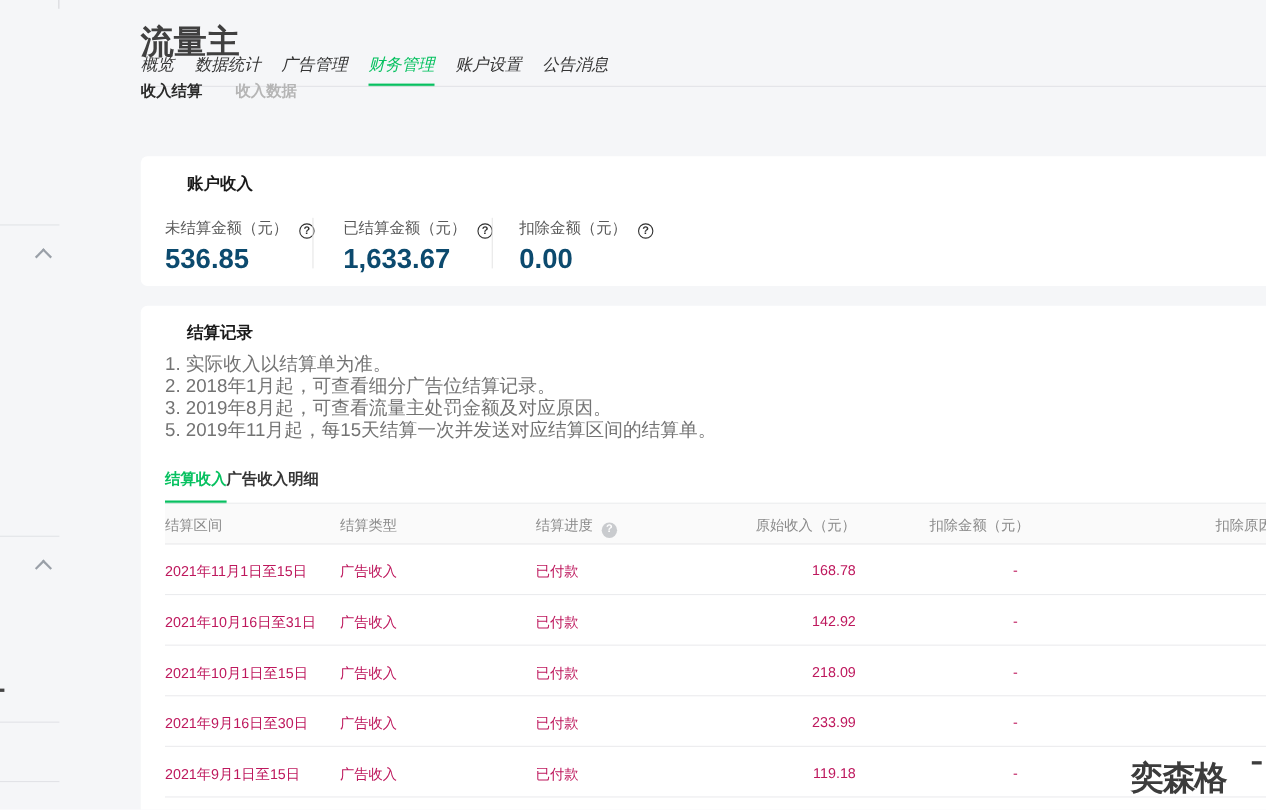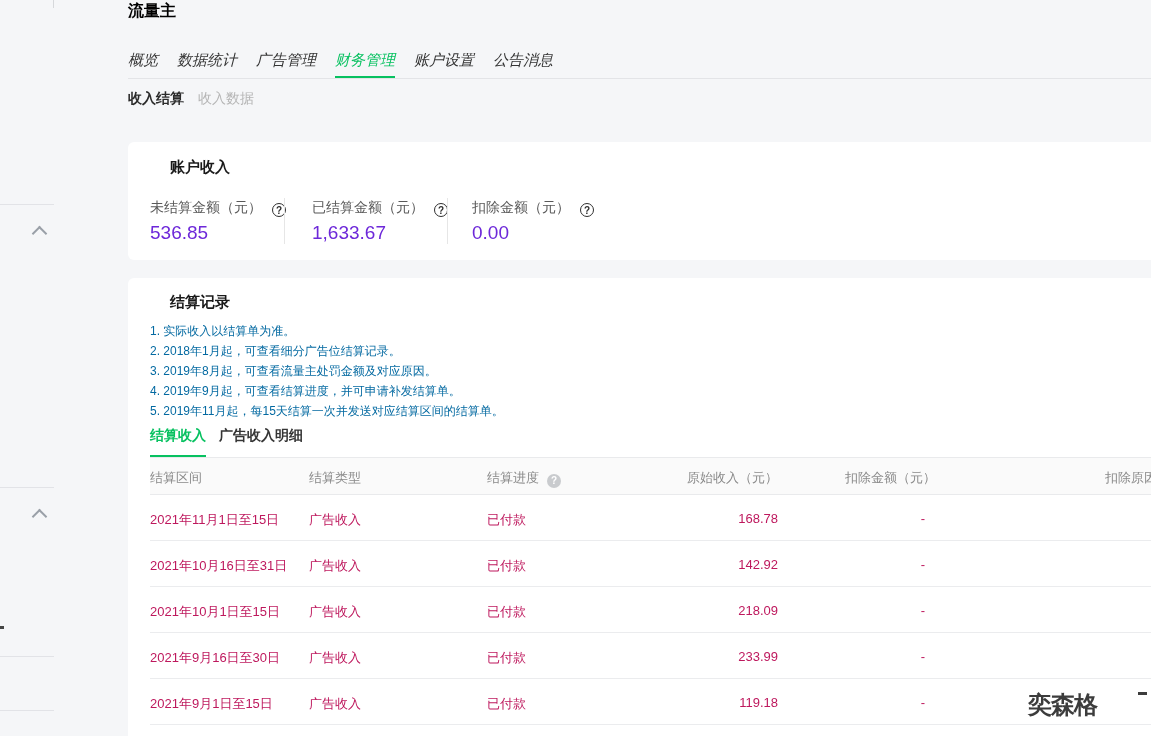--- a/index.html
+++ b/index.html
@@ -8,51 +8,51 @@
   .screen { position:relative; width:1151px; height:736px; background:#f5f6f8; overflow:hidden; }
 
   
   .sidebar { position:absolute; left:0; top:0; width:54px; height:736px; }
   .sb-line { position:absolute; left:0; width:54px; height:1px; background:#e2e3e7; }
   .sb-vline { position:absolute; left:53px; top:0; width:1px; height:8px; background:#d6d8db; }
   .chevron-up { position:absolute; width:11px; height:11px; border-left:2px solid #9aa0a8; border-top:2px solid #9aa0a8; transform:rotate(45deg); cursor:pointer; }
   .sb-dash { position:absolute; left:0; top:626px; width:4px; height:3px; background:#454545; }
 
   
-  .page-title { position:absolute; left:128px; top:1px; font-size:16px; font-weight:700; color:#000000; }
+  .page-title { position:absolute; left:128px; top:18px; font-size:30px; font-weight:700; color:#404040; }
   .tabs { position:absolute; left:128px; top:52px; display:flex; gap:19px; }
   .tab { font-size:15px; color:#353535; line-height:16px; padding-bottom:8px; cursor:pointer;font-style:italic; }
   .tab.active { color:#07c160; border-bottom:3px solid #07c160; }
   .tabs-divider { position:absolute; left:128px; right:0; top:78px; height:1px; background:#e3e4e7; }
-  .subtabs { position:absolute; left:128px; top:90px; display:flex; gap:14px;justify-content:center; }
-  .subtab { font-size:14px; cursor:pointer; }
+  .subtabs { position:absolute; left:128px; top:74px; display:flex; gap:30px;justify-content:center; }
+  .subtab { font-size:14px; cursor:pointer;font-weight:bold; }
   .subtab.active { color:#2b2b2b; font-weight:700; }
   .subtab.idle { color:#b5b5b5; }
 
   
   .card { position:absolute; left:128px; width:1062px; background:#fff; border-radius:6px; }
   .card1 { top:142px; height:118px; }
   .card2 { top:278px; height:500px; }
   .card-title { position:absolute; left:22px; font-size:15px; font-weight:700; color:#1a1a1a;padding-left:20px; }
 
   
   .metric { position:absolute; top:57px; }
   .metric .lbl { font-size:14px; color:#595959; display:flex; align-items:flex-end; gap:10px; }
-  .metric .val { margin-top:5px; font-size:19px; font-weight:400; color:#6d28d9; }
+  .metric .val { margin-top:5px; font-size:25px; font-weight:700; color:#0c4a6e; }
   .m1 { left:22px; } .m2 { left:184px; } .m3 { left:344px; }
   .vdiv { position:absolute; top:56px; width:1px; height:46px; background:#e6e6e6; }
   .vd1 { left:156px; } .vd2 { left:319px; }
   .qmark-dark { display:inline-flex; align-items:center; justify-content:center; width:14px; height:14px; border:1.4px solid #2f2f2f; border-radius:50%; font-size:10px; font-weight:700; color:#2f2f2f; cursor:pointer; }
   .qmark-gray { display:inline-block; width:14px; height:14px; background:#c9cbce; border-radius:50%; color:#fff; font-size:10px; font-weight:700; text-align:center; line-height:14px; margin-left:8px; cursor:pointer; vertical-align:-2px; }
 
   
-  .notes { position:absolute; left:22px; top:43px; font-size:12px; color:#0369a1; line-height:20px; }
-
-  
-  .inner-tabs { position:absolute; left:22px; top:150px; display:flex; gap:13px; }
+  .notes { position:absolute; left:22px; top:43px; font-size:17px; color:#737373; line-height:20px; }
+
+  
+  .inner-tabs { position:absolute; left:22px; top:150px; display:flex; }
   .itab { font-size:14px; line-height:15px; padding-bottom:12px; cursor:pointer; }
   .itab.active { color:#07c160; font-weight:700; border-bottom:3px solid #07c160; }
   .itab.idle { color:#353535; font-weight:700; }
   .itabs-divider { position:absolute; left:22px; right:0; top:179px; height:1px; background:#e9eaec; }
 
   
   .thead { position:absolute; left:22px; right:0; top:180px; height:37px; background:#fafafa; }
   .th { position:absolute; top:11px; font-size:13px; color:#8a8a8a; white-space:nowrap; }
   .trow { position:absolute; left:22px; right:0; height:46px; border-bottom:1px solid #ebecee; }
   .thead { border-bottom:1px solid #e9eaec; }
@@ -62,21 +62,21 @@
   .c3 { left:337px; }
   .c4 { left:498px; width:130px; text-align:right; }
   .c5 { left:695px; width:110px; }
   .c5d { left:768px; width:10px; text-align:center; }
   .c6 { left:955px; width:68px; text-align:left; }
   .c6d { left:955px; width:68px; text-align:right; }
   .r1 { top:217px; } .r2 { top:263px; } .r3 { top:309px; } .r4 { top:355px; } .r5 { top:401px; }
   .r6 { top:447px; border-bottom:none; }
 
   
-  .watermark { position:absolute; left:1028px; top:693px; font-size:24px; font-weight:900; color:#3c3c3c; letter-spacing:-1px; line-height:1; white-space:nowrap; }
+  .watermark { position:absolute; left:1028px; top:693px; font-size:30px; font-weight:900; color:#3c3c3c; letter-spacing:-1px; line-height:1; white-space:nowrap; }
   .wm-mark { position:absolute; left:1138px; top:692px; width:9px; height:3px; background:#3c3c3c; }
 </style>
 </head>
 <body>
 
 <div class="screen">
 
   <aside class="sidebar">
     <div class="sb-vline"></div>
     <div class="sb-line" style="top:204px"></div>
@@ -135,21 +135,20 @@
     </div>
   </section>
 
   <section class="card card2">
     <div class="card-title" style="top:15px">结算记录</div>
 
     <div class="notes">
       <div>1. 实际收入以结算单为准。</div>
       <div>2. 2018年1月起，可查看细分广告位结算记录。</div>
       <div>3. 2019年8月起，可查看流量主处罚金额及对应原因。</div>
-      <div>4. 2019年9月起，可查看结算进度，并可申请补发结算单。</div>
       <div>5. 2019年11月起，每15天结算一次并发送对应结算区间的结算单。</div>
     </div>
 
     <nav class="inner-tabs">
       <span class="itab active">结算收入</span>
       <span class="itab idle">广告收入明细</span>
     </nav>
     <div class="itabs-divider"></div>
 
     <div class="thead">

